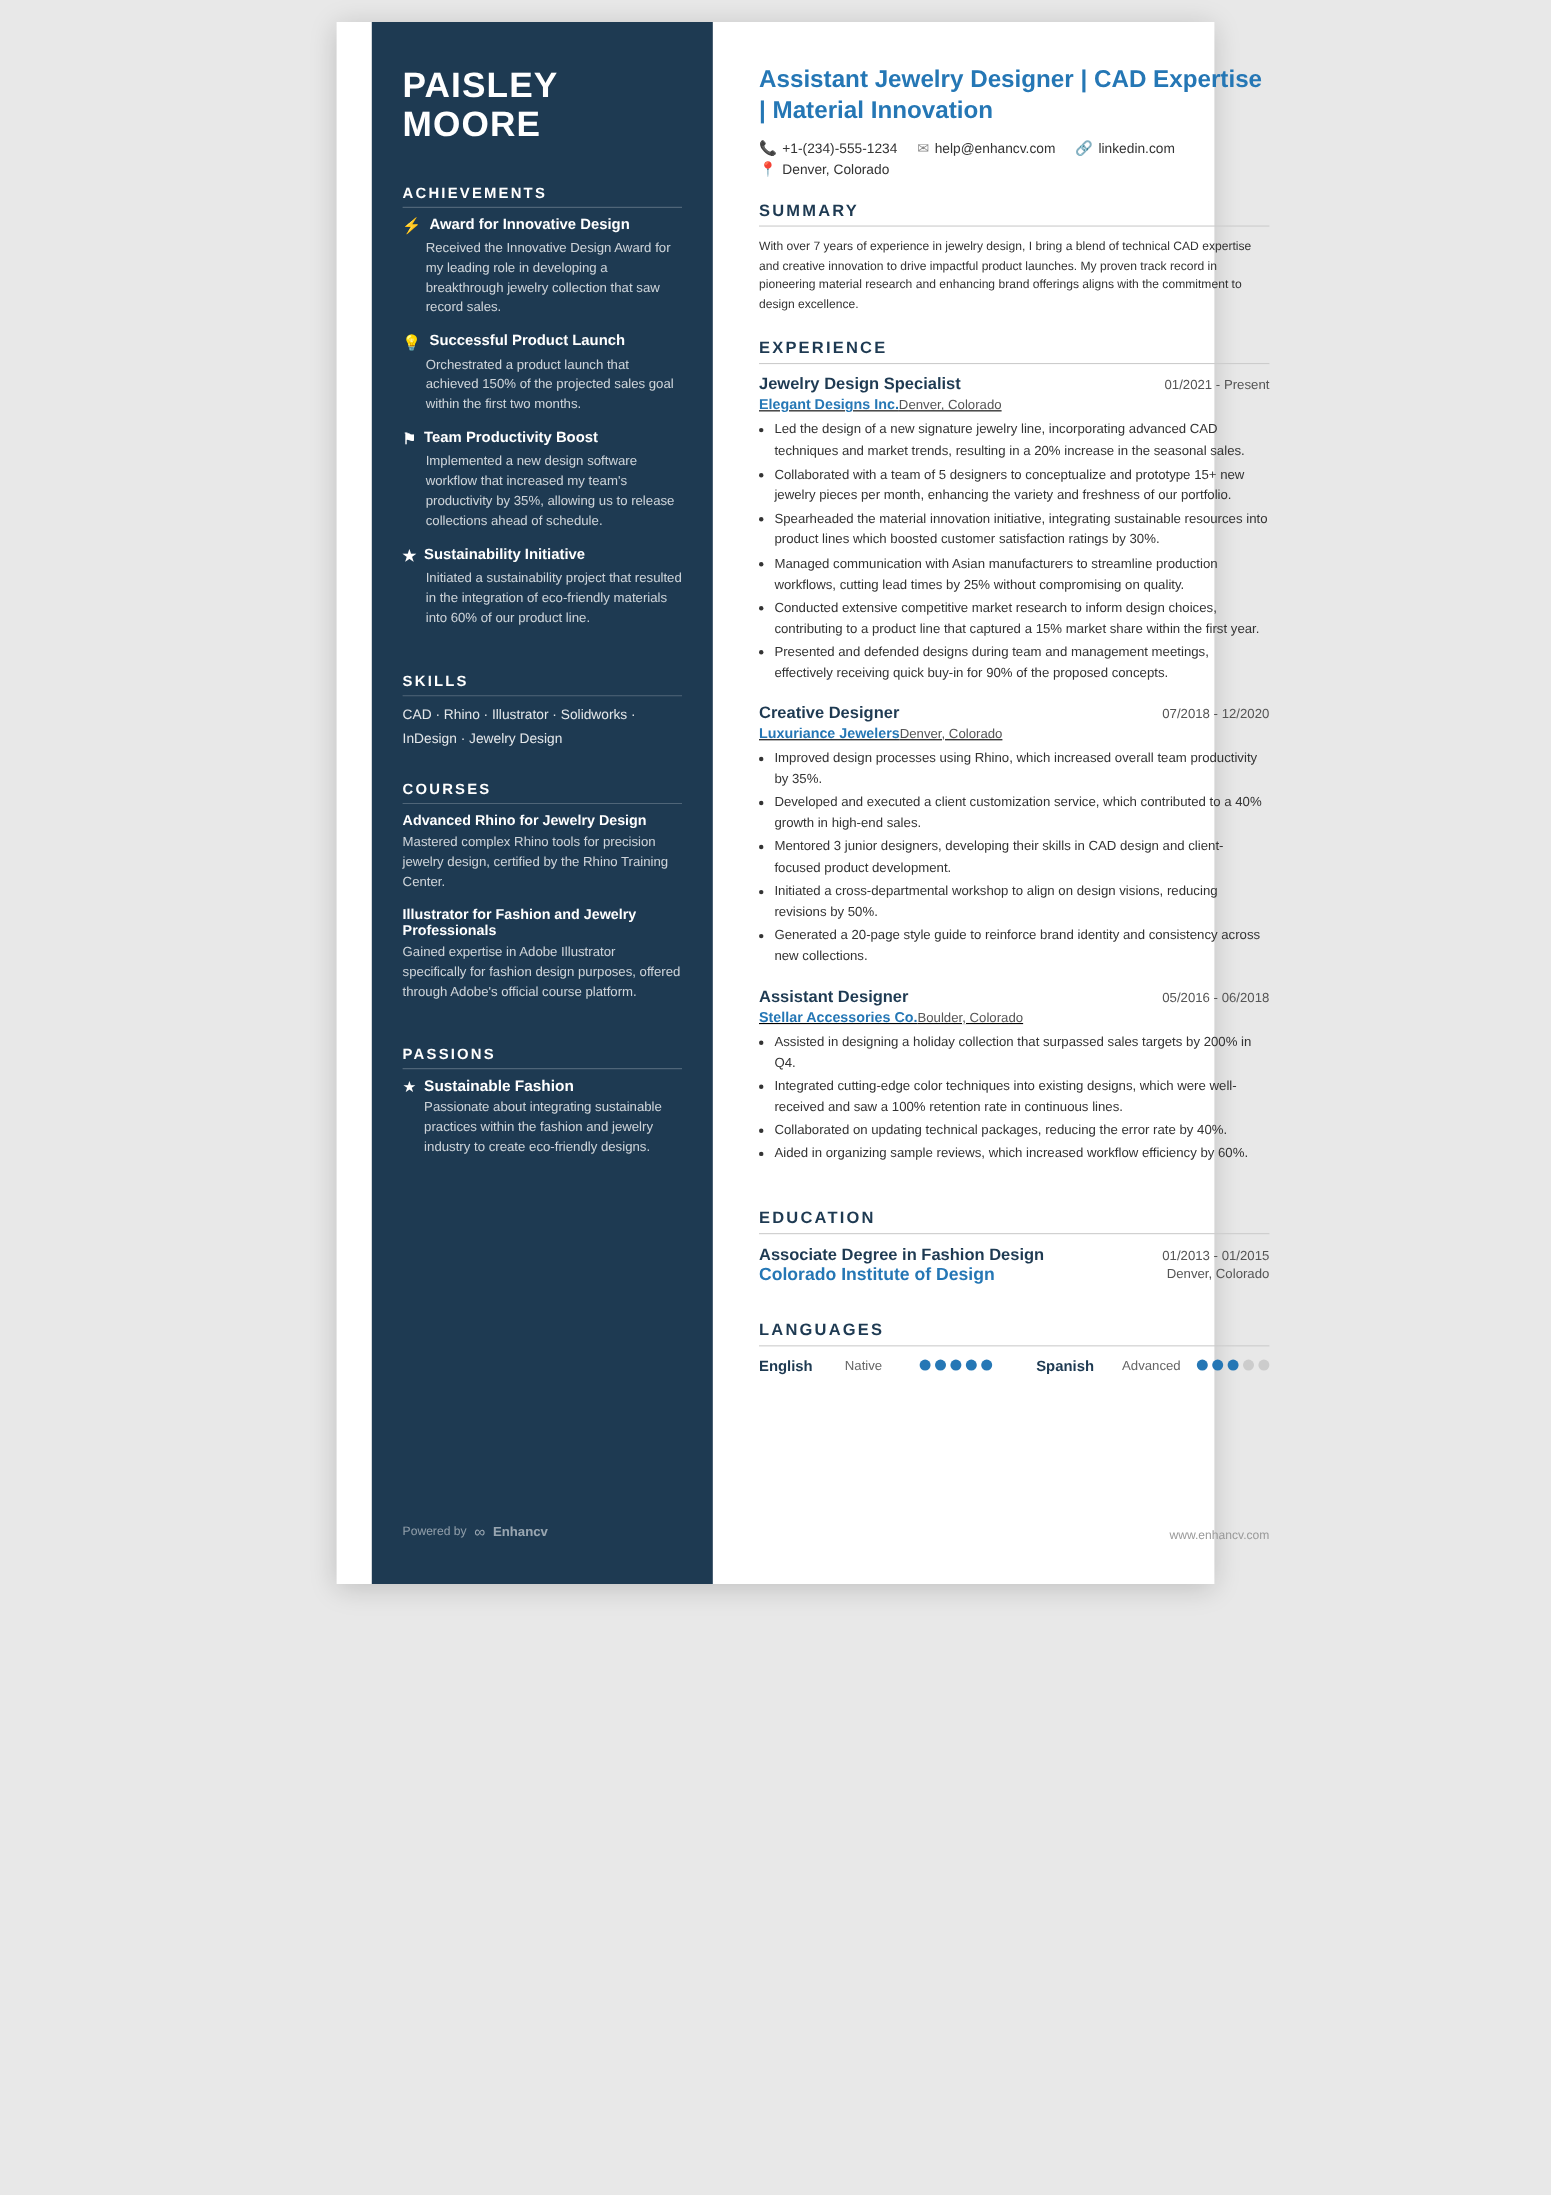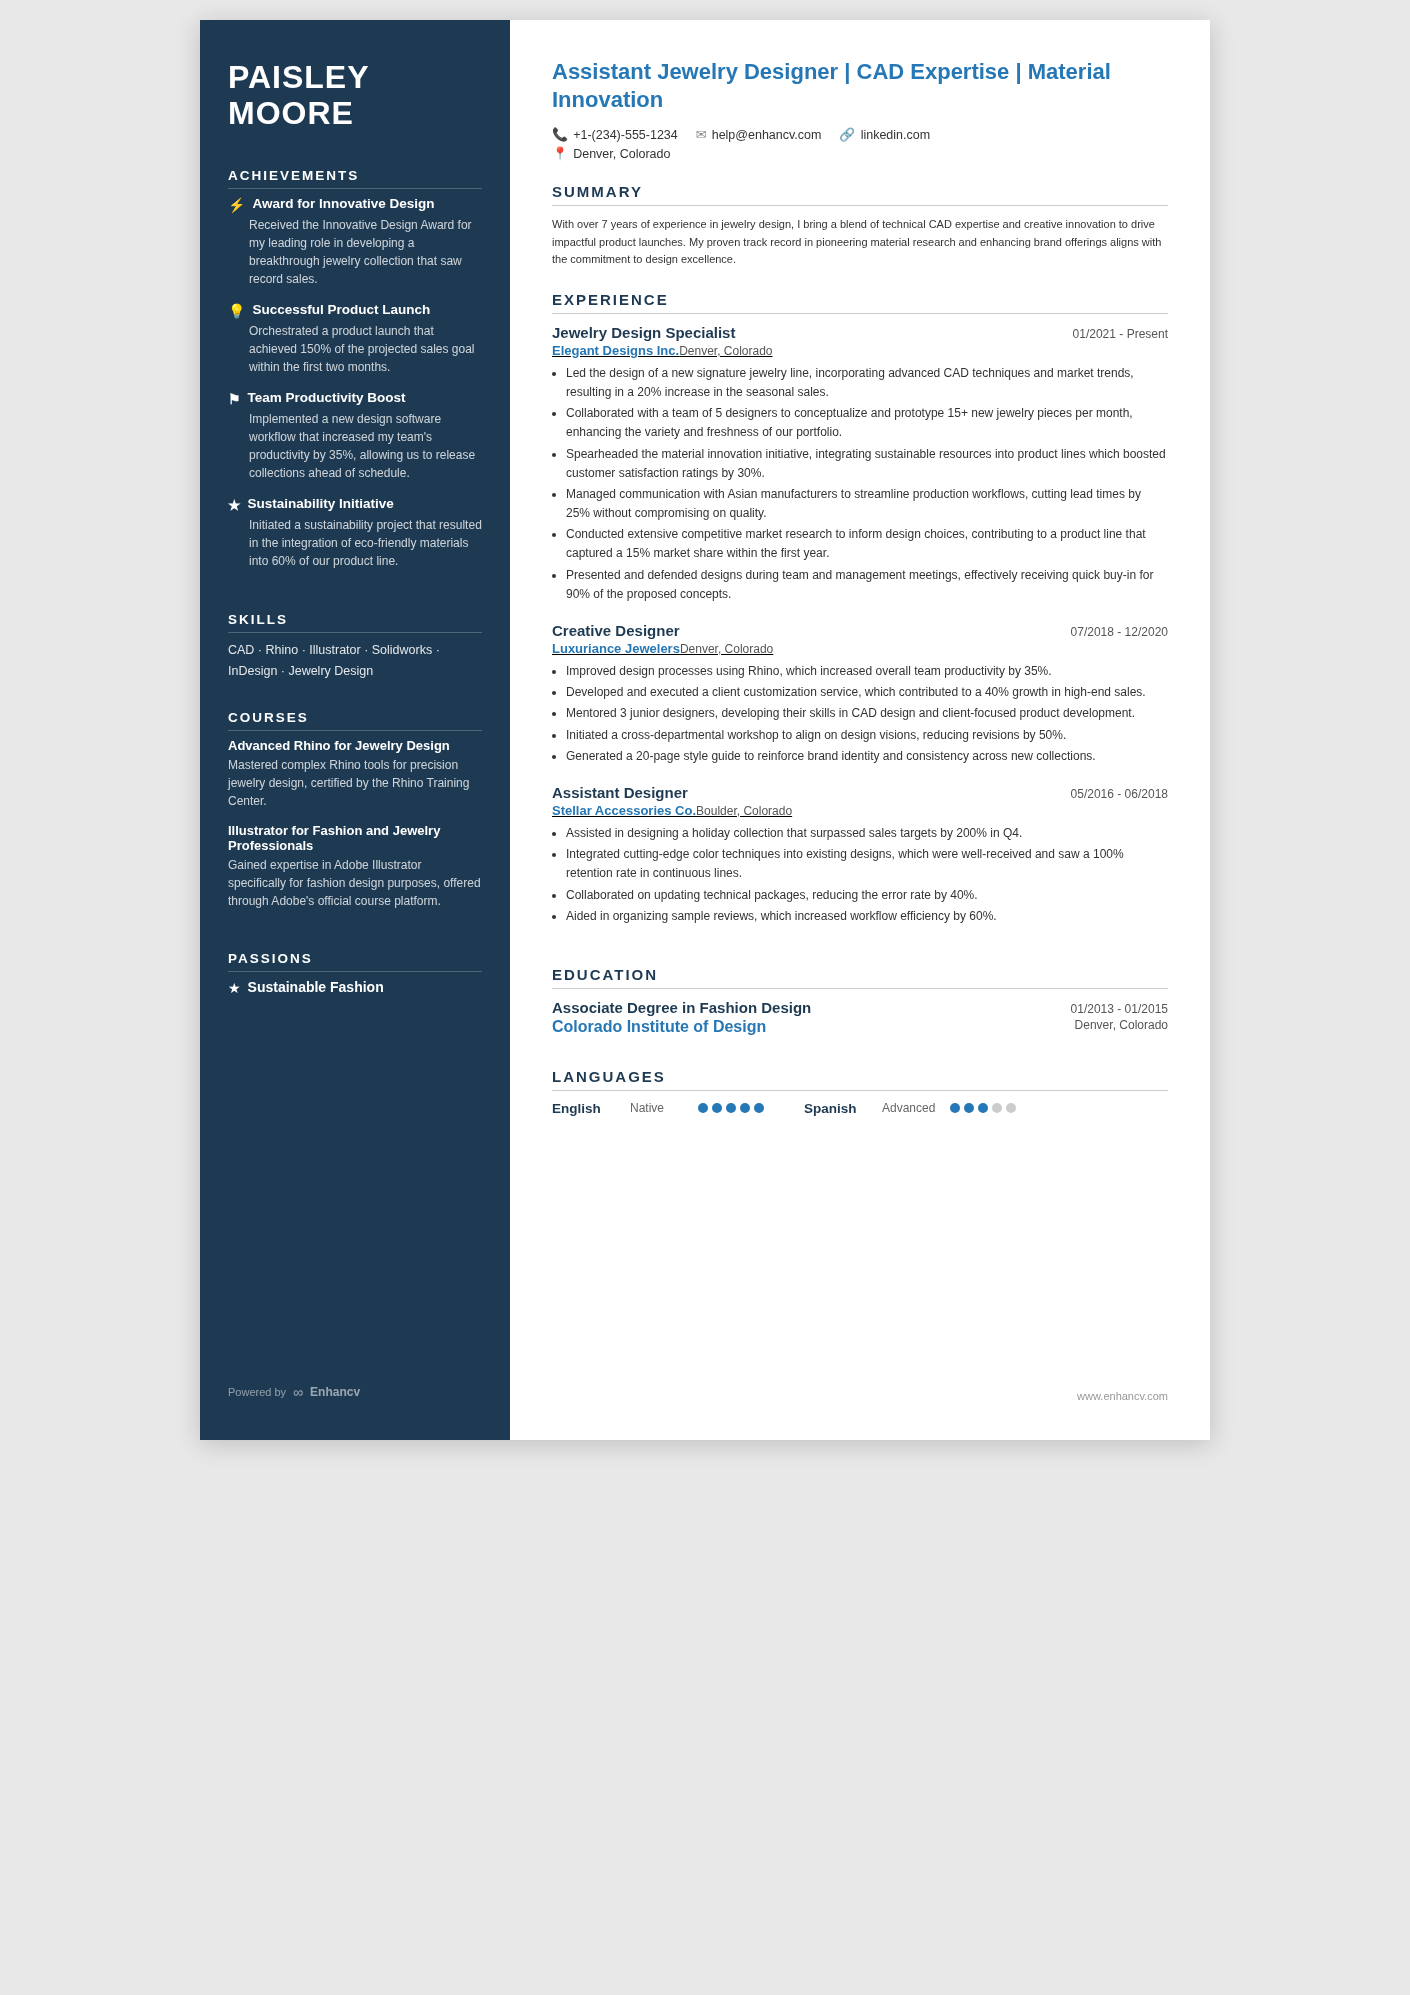--- a/index.html
+++ b/index.html
@@ -6,25 +6,26 @@
     body {
       font-family: 'Segoe UI', Arial, sans-serif;
       background: #e8e8e8;
       display: flex;
       justify-content: center;
       align-items: flex-start;
       min-height: 100vh;
       padding: 20px;
     }
     .resume {
-      width: 1010px;
+      width: 798px;
       min-height: 1420px;
       background: #fff;
       display: flex;
       box-shadow: 0 4px 24px rgba(0,0,0,0.18);
+      padding-left: 32px;
     }
     
     .sidebar {
       width: 310px;
       min-width: 310px;
       background: #1e3a52;
       color: #fff;
       padding: 40px 28px 40px 28px;
       display: flex;
       flex-direction: column;
@@ -373,20 +374,21 @@
         </div>
     </div>
 
     <div class="sidebar-section">
       <div class="sidebar-section-title">PASSIONS</div>
       <div id="passions-list">
           <div class="passion-item">
     <span class="passion-icon">★</span>
     <div class="passion-content">
       <div class="passion-title">Sustainable Fashion</div>
+      <div class="passion-desc">Passionate about integrating sustainable practices within the fashion and jewelry industry to create eco-friendly designs.</div>
     </div>
   </div>
         </div>
     </div>
 
     <div class="sidebar-footer">
       <span style="color:rgba(255,255,255,0.5);font-size:11px;">Powered by</span>
       <span style="font-size:14px;color:rgba(255,255,255,0.55);">∞</span>
       <span class="enhancv-logo">Enhancv</span>
     </div>

